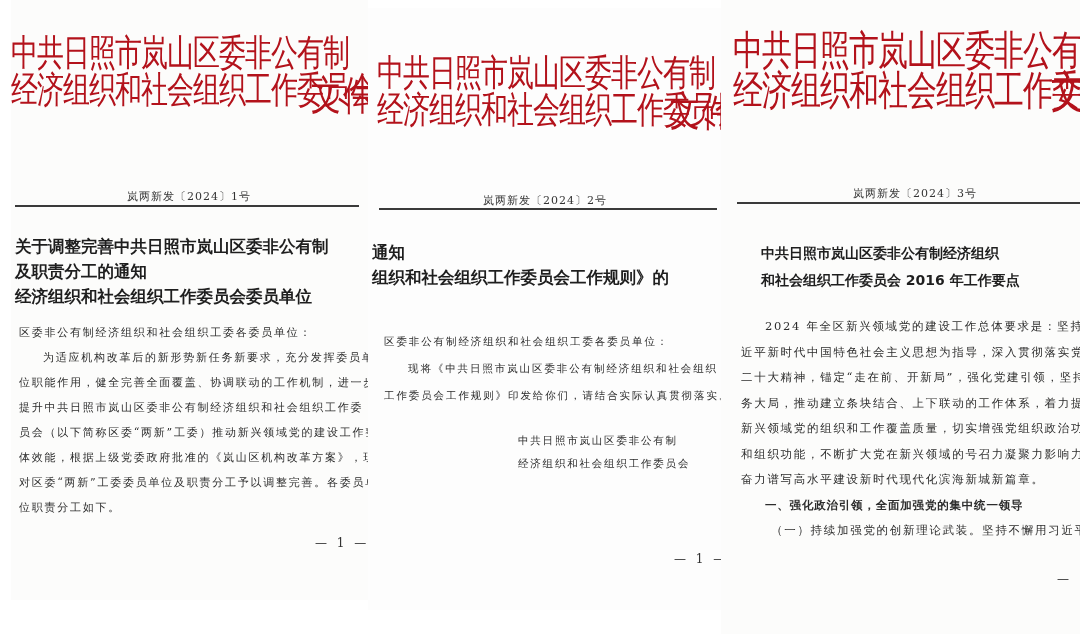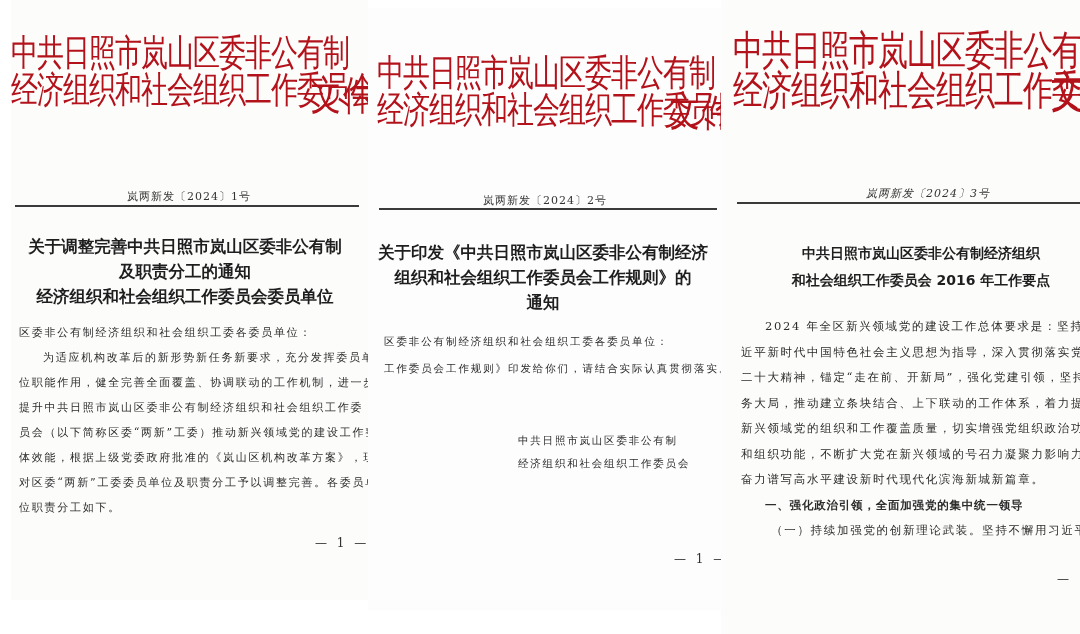--- a/index.html
+++ b/index.html
@@ -31,21 +31,21 @@
     font-family: "DejaVu Serif", "Liberation Serif", serif;
     transform: scaleY(1.35); transform-origin: top left;
     white-space: nowrap; letter-spacing: 2px;
   }
   .docno {
     position: absolute; font-size: 11px; color: #333;
     white-space: nowrap; letter-spacing: 1px;
   }
   .rule { position: absolute; height: 1.5px; background: #3a3a3a; }
   .title {
-    position: absolute; text-align: center; font-weight: bold;
+    position: absolute; text-align: left; font-weight: bold;
     font-family: "DejaVu Sans", "Liberation Sans", sans-serif;
     color: #1e1e1e; font-size: 16.5px; line-height: 25px;
   }
   .title span { display: block; white-space: nowrap; }
   .body {
     position: absolute; font-size: 11.5px; line-height: 25px; color: #2c2c2c;
     letter-spacing: 1.6px; white-space: nowrap;
   }
   .body span { display: block; }
   .indent { padding-left: 24px; }
@@ -94,42 +94,42 @@
 
 <div class="page" id="page2">
   <div class="masthead" style="left:9px; top:46px; font-size:27px;">
     <span class="mh-line">中共日照市岚山区委非公有制</span>
     <span class="mh-line">经济组织和社会组织工作委员会</span>
   </div>
   <div class="wenjian" style="left:302px; top:76px; font-size:30px;">文件</div>
   <div class="docno" style="left:115px; top:185px;">岚两新发〔2024〕2号</div>
   <div class="rule" style="left:11px; top:200px; width:338px;"></div>
   <div class="title" style="left:4px; top:232px; width:342px;">
-    <span>关于印发《中共日照市岚山区委非公有制经济</span>
+    <span>通知</span>
     <span>组织和社会组织工作委员会工作规则》的</span>
-    <span>通知</span>
   </div>
   <div class="body" style="left:16px; top:320px; font-size:10.5px; letter-spacing:1.9px; line-height:27px;">
     <span>区委非公有制经济组织和社会组织工委各委员单位：</span>
+    <span class="indent">现将《中共日照市岚山区委非公有制经济组织和社会组织</span>
     <span>工作委员会工作规则》印发给你们，请结合实际认真贯彻落实。</span>
   </div>
   <div class="sign" style="left:150px; top:421px; font-size:10.5px;">
     <span>中共日照市岚山区委非公有制</span>
     <span>经济组织和社会组织工作委员会</span>
   </div>
   <div class="pagenum" style="left:306px; top:544px;">— 1 —</div>
 </div>
 
 <div class="page" id="page3">
   <div class="masthead" style="left:12px; top:30px; font-size:30px;">
     <span class="mh-line">中共日照市岚山区委非公有制</span>
     <span class="mh-line">经济组织和社会组织工作委员会</span>
   </div>
   <div class="wenjian" style="left:330px; top:62px; font-size:33px;">文件</div>
-  <div class="docno" style="left:145px; top:186px;font-style:italic;">岚两新发〔2024〕3号</div>
+  <div class="docno" style="left:132px; top:186px;">岚两新发〔2024〕3号</div>
   <div class="rule" style="left:16px; top:202px; width:354px;"></div>
   <div class="title" style="left:40px; top:240px; width:320px; font-size:14px; line-height:27px;">
     <span>中共日照市岚山区委非公有制经济组织</span>
     <span>和社会组织工作委员会 2016 年工作要点</span>
   </div>
   <div class="body" style="left:20px; top:314px; font-size:11.5px; letter-spacing:1.7px; line-height:25.5px;">
     <span class="indent">2024 年全区新兴领域党的建设工作总体要求是：坚持以习</span>
     <span>近平新时代中国特色社会主义思想为指导，深入贯彻落实党的</span>
     <span>二十大精神，锚定“走在前、开新局”，强化党建引领，坚持服</span>
     <span>务大局，推动建立条块结合、上下联动的工作体系，着力提升</span>

